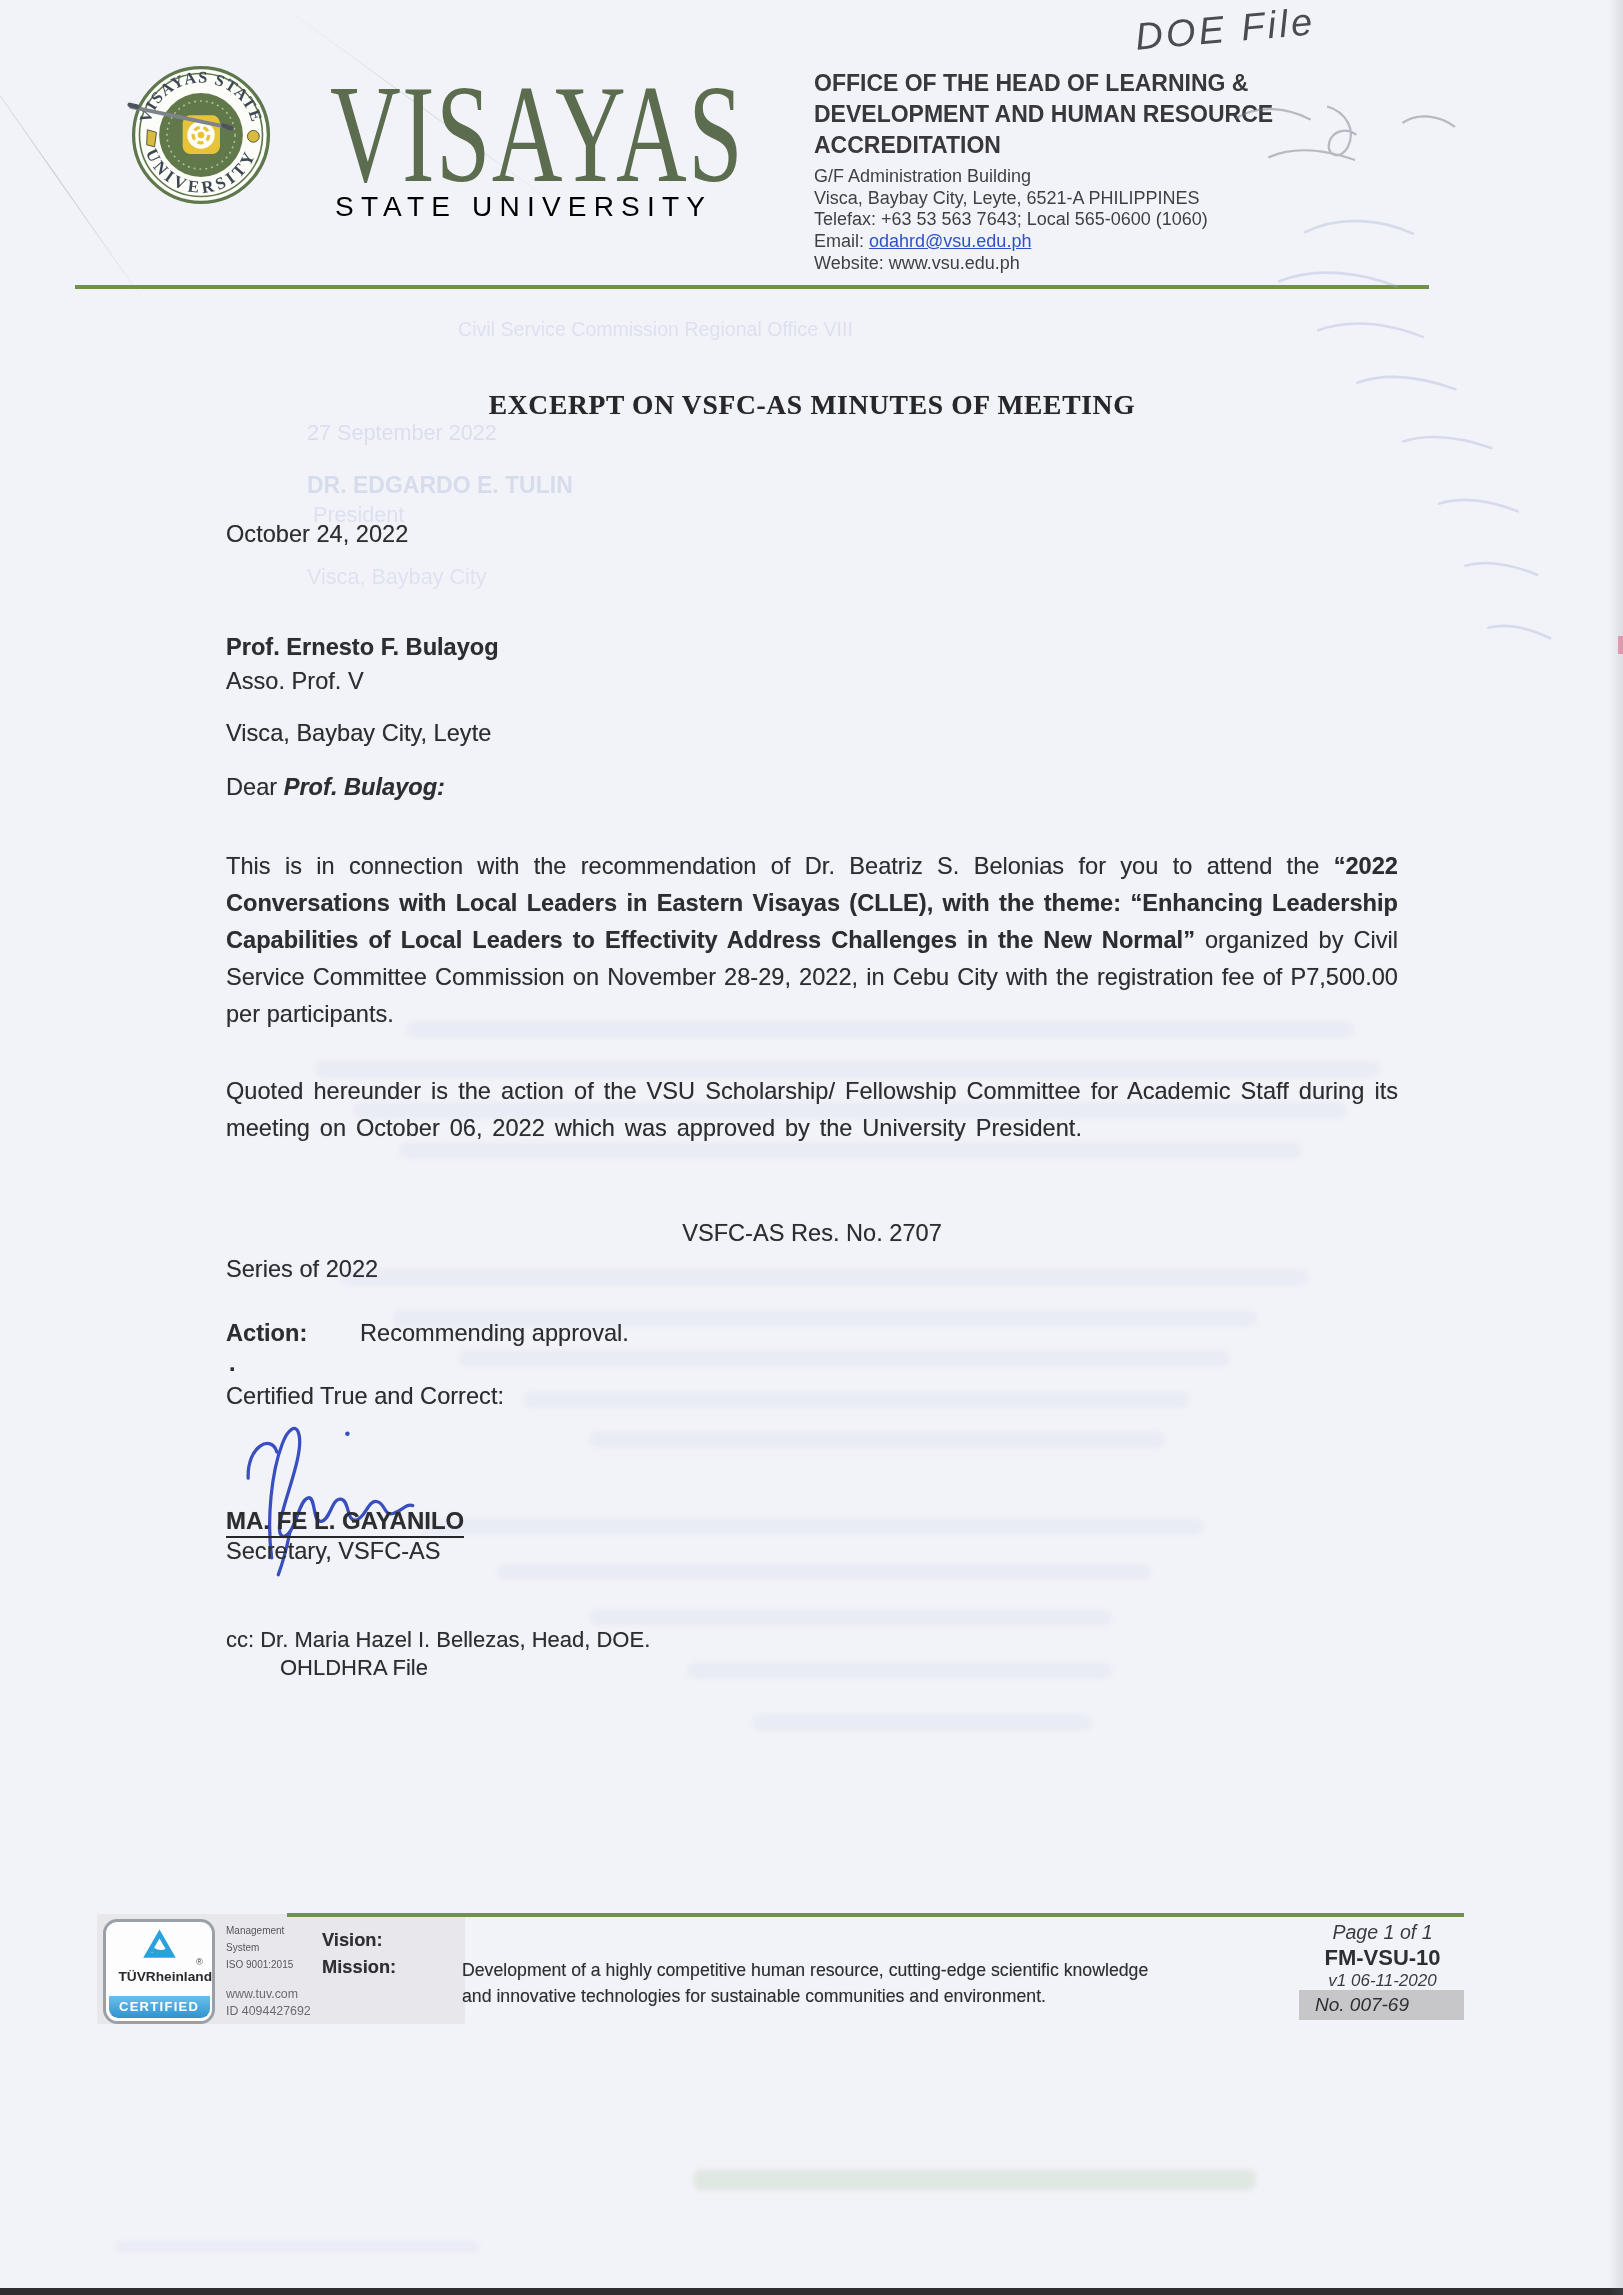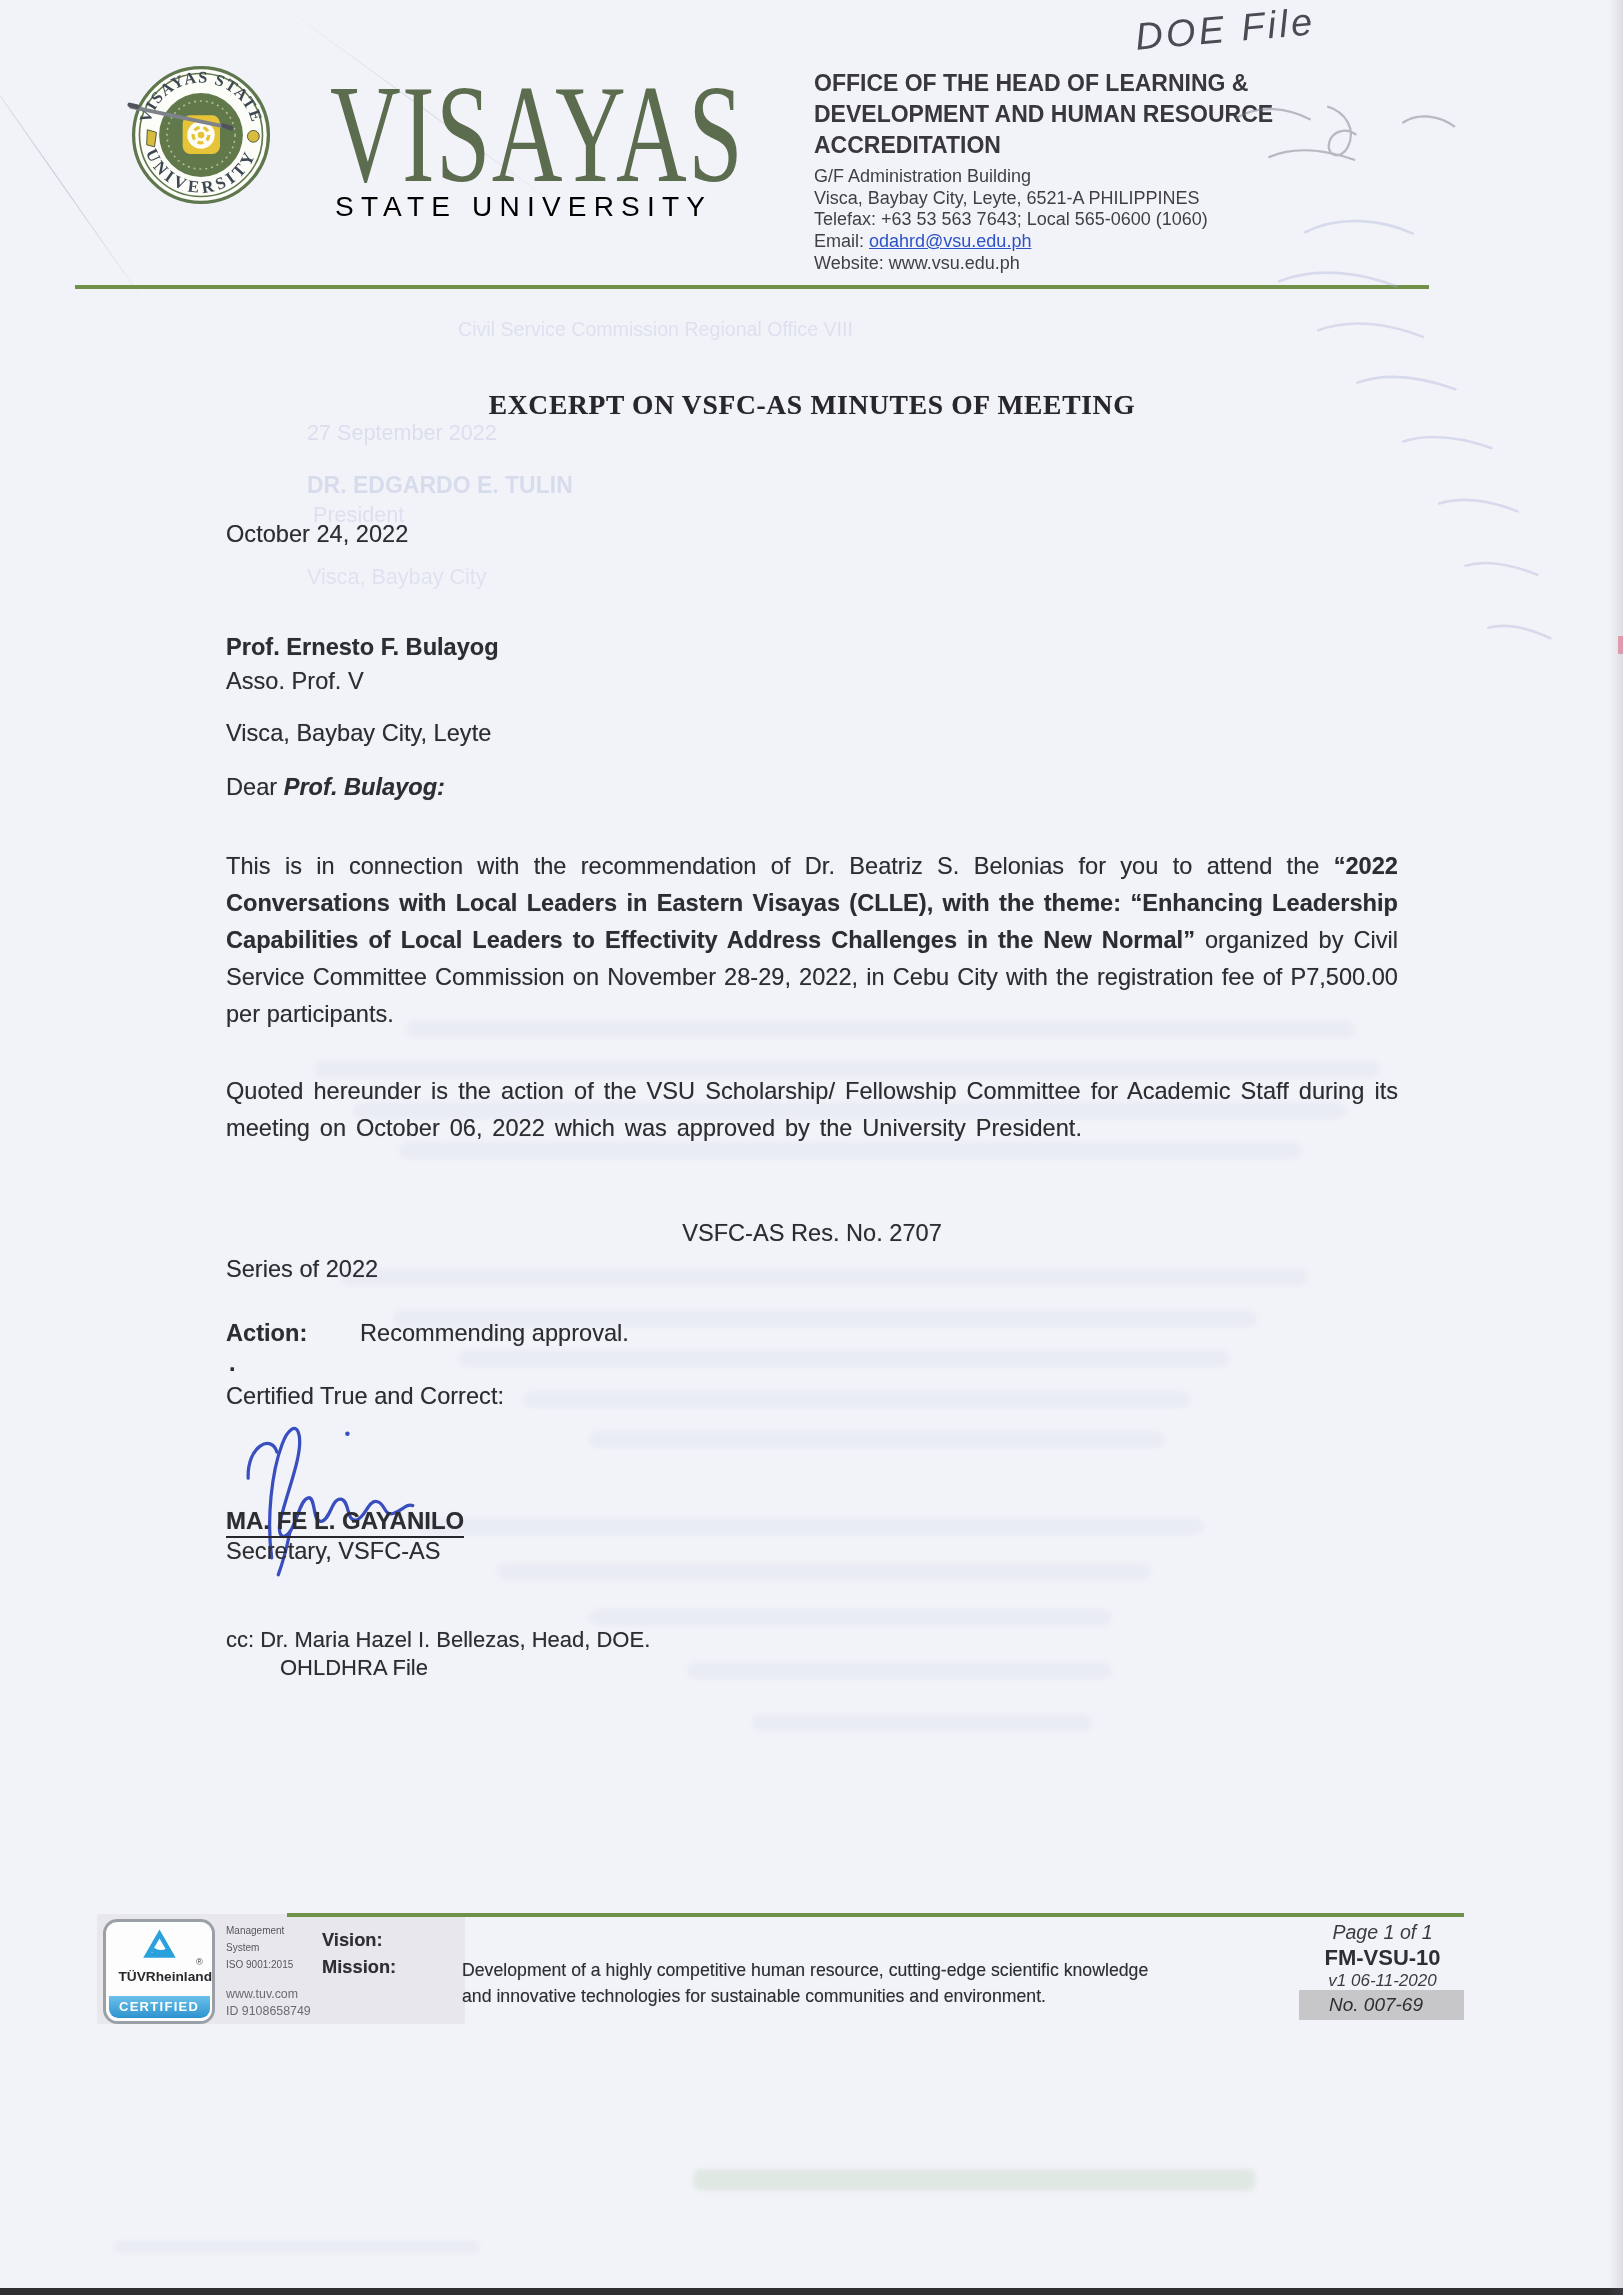--- a/index.html
+++ b/index.html
@@ -27,21 +27,21 @@
   .foot-vm{font-size:17.7px;line-height:26px;color:#2e2f33;}
   .foot-label{font-weight:bold;font-size:18.3px;color:#2e2f33;}
   .tuv-box{border:3.3px solid #9aa0a6;border-radius:14.4px;background:#fdfdfe;}
   .cert-band{background:linear-gradient(180deg,#6cc0ea,#2d93cf);color:#fff;font-weight:bold;
              font-size:13px;letter-spacing:1.3px;text-align:center;line-height:22px;
              border-radius:0 0 9.2px 9.2px;}
   .page-info{font-style:italic;font-size:19.6px;color:#3a3b40;}
   .form-code{font-weight:bold;font-size:22px;color:#2e2f33;}
   .form-version{font-style:italic;font-size:17px;color:#3a3b40;}
   .control-box{background:#c7c7ca;}
-  .control-text{font-style:italic;font-size:19px;color:#2e2f33;line-height:30px;padding-left:30px;}
+  .control-text{font-style:italic;font-size:19px;color:#2e2f33;line-height:30px;padding-left:16px;}
   .doe{font-style:italic;font-size:38px;letter-spacing:3.3px;color:#494c52;transform:rotate(-5deg);}
   .crease{position:absolute;height:1.3px;background:linear-gradient(90deg,rgba(150,155,170,0),rgba(150,155,170,.5),rgba(150,155,170,0));}
 </style>
 </head>
 <body>
 
 <div class="page">
 
   <div class="crease" style="left:-39px;top:39px;width:327px;transform:rotate(55deg);transform-origin:left top;"></div>
   <div class="crease" style="left:275px;top:0px;width:366px;transform:rotate(36deg);transform-origin:left top;opacity:.6;"></div>
@@ -200,21 +200,21 @@
     <div class="abs cert-band" style="left:2.6px;bottom:2.6px;width:101px;height:22px;">CERTIFIED</div>
   </div>
 
   <div class="abs foot-small" style="left:226px;top:1922px;">
     <div>Management</div>
     <div>System</div>
     <div>ISO 9001:2015</div>
   </div>
   <div class="abs foot-small" style="left:226px;top:1986px;font-size:12.4px;color:#6a6b70;">
     <div>www.tuv.com</div>
-    <div>ID 9108658749</div>
+    <div>ID 4094427692</div>
   </div>
 
   <div class="abs foot-label soft" style="left:322px;top:1929px;">Vision:</div>
   <div class="abs foot-label soft" style="left:322px;top:1956px;">Mission:</div>
   <div class="abs foot-vm soft" style="left:462px;top:1957px;">Development of a highly competitive human resource, cutting-edge scientific knowledge</div>
   <div class="abs foot-vm soft" style="left:462px;top:1983px;">and innovative technologies for sustainable communities and environment.</div>
 
   <div class="abs" style="left:1299px;top:1921px;width:167px;text-align:center;">
     <div class="page-info">Page 1 of 1</div>
     <div class="form-code" style="margin-top:1.3px;">FM-VSU-10</div>

